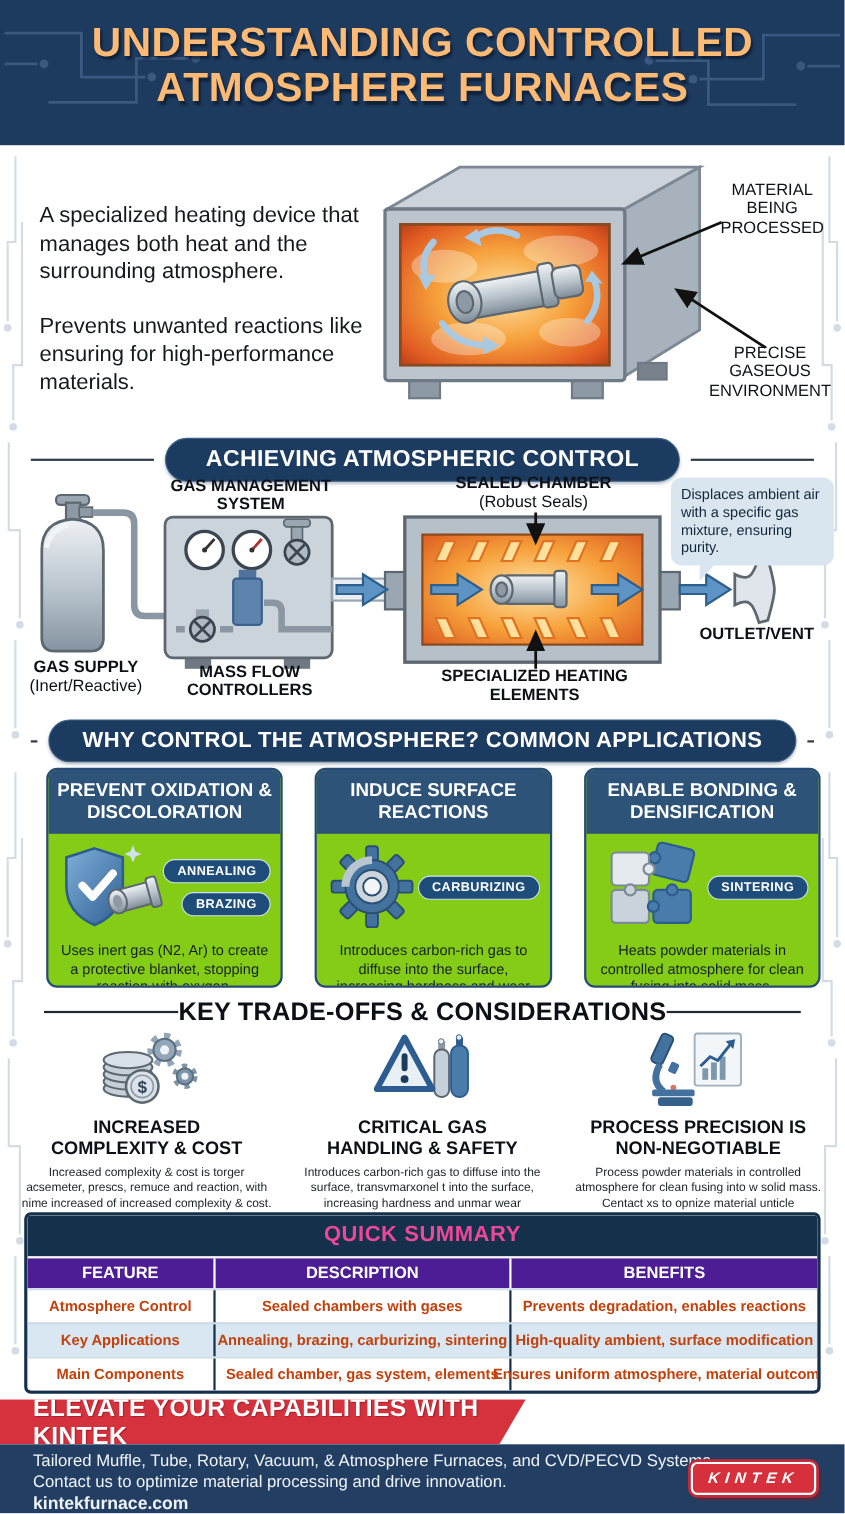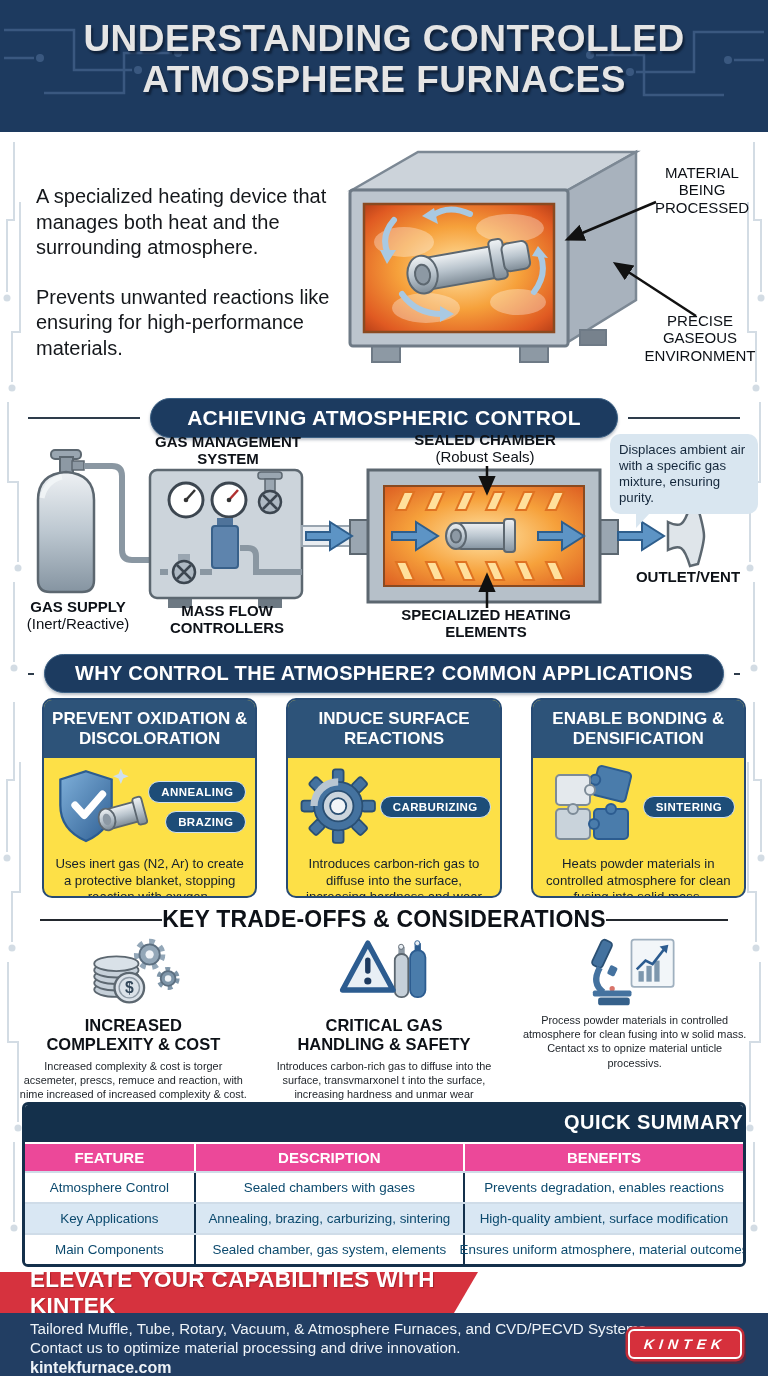--- a/index.html
+++ b/index.html
@@ -3,21 +3,21 @@
 <meta charset="utf-8">
 <style>
   * { margin:0; padding:0; box-sizing:border-box; }
   html,body { background:#ffffff; }
   body { font-family:"Liberation Sans", sans-serif; }
   .page { position:relative; width:768px; height:1376px; background:#ffffff; overflow:hidden; }
   .abs { position:absolute; }
 
   
   .header { position:absolute; top:0; left:0; width:768px; height:132px; background:#1d3a5f; overflow:hidden; }
-  .header .title { position:relative; z-index:2; text-align:center; padding-top:18px; color:#e5e5e5;
+  .header .title { position:relative; z-index:2; text-align:center; padding-top:18px; color:#fdba74;
     font-weight:bold; font-size:37px; line-height:1.12; letter-spacing:.5px;
     text-shadow:2px 3px 2px rgba(5,15,30,.55); }
   .circuit { color:#5d7ea8; opacity:.45; }
   .circuit-light { color:#c9d4de; opacity:.8; }
 
   
   .intro-text { position:absolute; left:36px; top:176px; width:320px; color:#15181c; }
   .intro-text h2 { font-size:20px; font-weight:bold; letter-spacing:.1px; }
   .intro-text p { font-size:20px; line-height:1.28; margin-top:8px; }
   .intro-text p + p { margin-top:24px; }
@@ -36,21 +36,21 @@
   .dlabel { position:absolute; text-align:center; font-size:15px; line-height:1.16; color:#0d1117; z-index:3; }
   .dlabel .b { font-weight:bold; display:block; }
   .dlabel .n { display:block;text-align:center; }
   .bubble { position:absolute; left:610px; top:434px; width:148px; background:#d9e6f0; border-radius:10px;
     padding:8px 9px; font-size:13.2px; line-height:1.22; color:#14273b; z-index:3; }
   .bubble:after { content:""; position:absolute; left:26px; bottom:-14px; width:0; height:0;
     border-top:15px solid #d9e6f0; border-right:14px solid transparent; }
 
   
   .cards { position:absolute; top:698px; left:22px; right:22px; display:flex; gap:9px; z-index:2; }
-  .card { flex:1; border:2px solid #274b74; border-radius:10px; overflow:hidden; background:#fde047;
+  .card { flex:1; border:2px solid #274b74; border-radius:10px; overflow:hidden; background:#84cc16;
     display:flex; flex-direction:column;margin-left:20px; }
   .card-header { background:#2d5379; color:#ffffff; font-weight:bold; font-size:17px; line-height:1.18;
     text-align:center; padding:8px 6px; min-height:58px; display:flex; align-items:center; justify-content:center; }
   .card-body { padding:6px 9px 10px; height:138px; }
   .card-top { display:flex; align-items:center; justify-content:space-between; height:86px; }
   .tags { display:flex; flex-direction:column; gap:8px; align-items:flex-end; }
   .tag { background:#1d4d78; color:#ffffff; font-weight:bold; font-size:11.5px; letter-spacing:.4px;
     padding:4px 12px; border-radius:13px; border:1.5px solid #cfe0ee; white-space:nowrap; }
   .card-text { font-size:13.2px; line-height:1.25; text-align:center; color:#15202c; margin-top:6px; }
 
@@ -60,31 +60,31 @@
   .tradeoffs-heading .txt { font-size:23px; font-weight:bold; color:#0d1117; letter-spacing:.2px; white-space:nowrap; }
   .tradeoffs { position:absolute; top:936px; left:8px; right:8px; display:flex; }
   .tradeoff { flex:1; display:flex; flex-direction:column; align-items:center; text-align:center; padding:0 8px; }
   .tradeoff .ticon { height:72px; display:flex; align-items:flex-end; }
   .tradeoff h3 { font-size:16.5px; font-weight:bold; line-height:1.15; color:#0d1117; margin-top:8px; max-width:200px; }
   .tradeoff p { font-size:10.9px; line-height:1.3; color:#1c2127; margin-top:5px; max-width:228px; }
 
   
   .summary { position:absolute; top:1102px; left:22px; width:724px; border:3px solid #14304b; border-radius:6px;
     overflow:hidden; background:#ffffff; }
-  .sum-title { background:#14304b; color:#ffffff; font-weight:bold; font-size:20px; text-align:right;
+  .sum-title { background:#14304b; color:#ec4899; font-weight:bold; font-size:20px; text-align:center;
     padding:6px 0 8px; letter-spacing:.5px; }
   .sum-row { display:flex; }
-  .sum-head { background:#ec4899; border-top:2px solid #ffffff; }
+  .sum-head { background:#4c1d95; border-top:2px solid #ffffff; }
   .sum-head .cell { color:#ffffff; font-weight:bold; font-size:15px; padding:5px 2px; }
   .sum-head .cell + .cell { border-left:2px solid #ffffff; }
   .cell { text-align:center; display:flex; align-items:center; justify-content:center; }
   .c1 { width:23.5%; } .c2 { width:37.5%; } .c3 { width:39%; }
   .sum-body { border-top:2px solid #cfdce8; background:#ffffff; }
   .sum-body.alt { background:#d9e7f3; }
-  .sum-body .cell { font-weight:normal; font-size:13.4px; color:#0c4a6e; padding:7px 1px; white-space:nowrap; }
+  .sum-body .cell { font-weight:bold; font-size:13.4px; color:#c2410c; padding:7px 1px; white-space:nowrap; }
   .sum-body .cell + .cell { border-left:2.5px solid #14304b; }
 
   
   .footer-red { position:absolute; top:1272px; left:0; width:478px; height:41px; background:#d6323e;
     clip-path:polygon(0 0, 100% 0, calc(100% - 24px) 100%, 0 100%); z-index:2;
     display:flex; align-items:center; }
   .footer-red span { color:#ffffff; font-weight:bold; font-size:22.5px; letter-spacing:.3px; padding-left:30px;
     text-shadow:1px 1px 1px rgba(90,10,15,.4); }
   .footer-navy { position:absolute; top:1313px; left:0; width:768px; height:63px; background:#223e63; color:#eef3f8; }
   .footer-navy .lines { padding:6px 0 0 30px; }
@@ -499,20 +499,21 @@
           <polyline points="52,38 62,28 70,32 84,14" fill="none" stroke="#2c5c90" stroke-width="3"></polyline>
           <polygon points="78,12 88,10 86,20" fill="#2c5c90"></polygon>
           <rect x="6" y="4" width="13" height="32" rx="4" fill="#44729f" stroke="#2a4f73" stroke-width="2" transform="rotate(25 12 20)"></rect>
           <rect x="20" y="34" width="9" height="11" rx="2" fill="#44729f" transform="rotate(25 24 39)"></rect>
           <path d="M10,36 Q0,54 14,64" fill="none" stroke="#44729f" stroke-width="7"></path>
           <circle cx="24" cy="60" r="3" fill="#d9746a"></circle>
           <rect x="2" y="62" width="44" height="7" rx="2" fill="#44729f"></rect>
           <rect x="8" y="70" width="36" height="9" rx="3" fill="#35608a"></rect>
         </svg>
       </div>
+      <h3>PROCESS PRECISION IS NON-NEGOTIABLE</h3>
       <p>Process powder materials in controlled atmosphere for clean fusing into w solid mass. Centact xs to opnize material unticle processivs.</p>
     </div>
   </div>
 
   <div class="summary">
     <div class="sum-title">QUICK SUMMARY</div>
     <div class="sum-row sum-head">
       <div class="cell c1">FEATURE</div>
       <div class="cell c2">DESCRIPTION</div>
       <div class="cell c3">BENEFITS</div>

